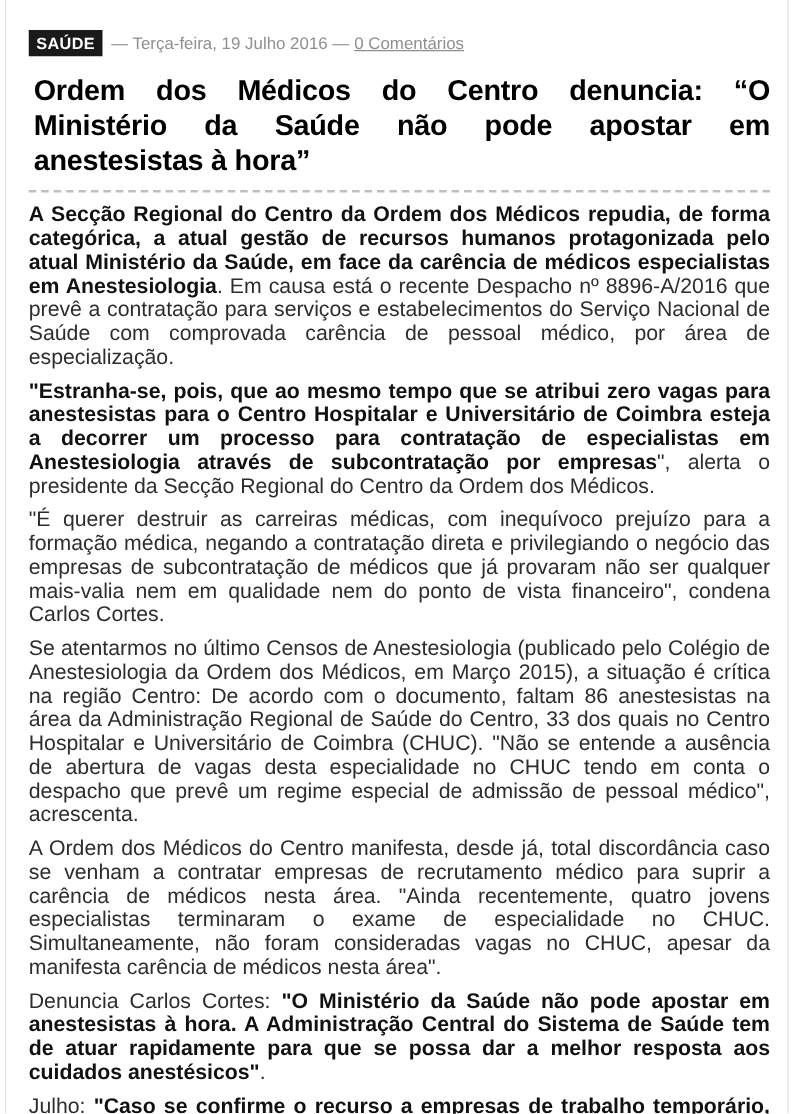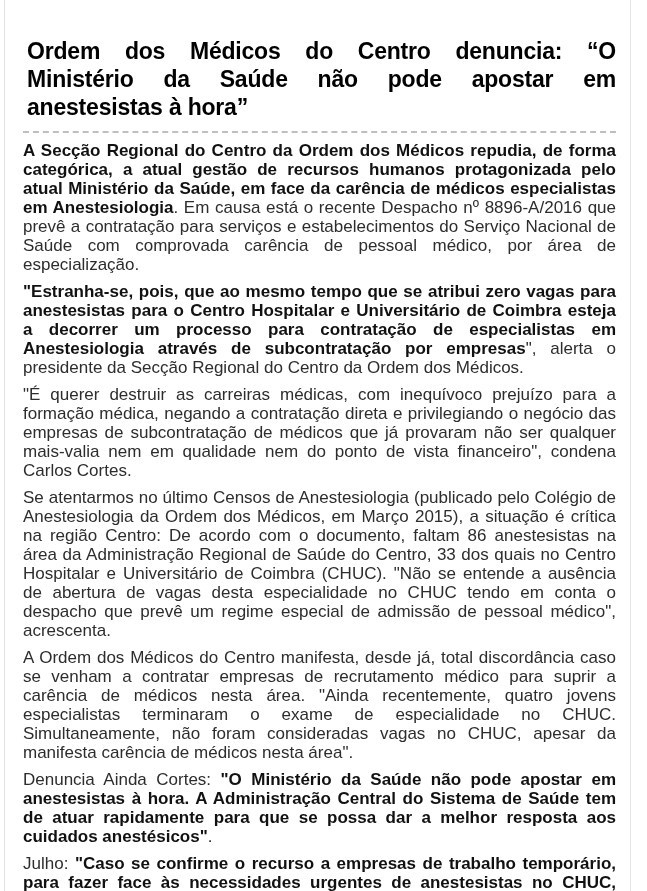--- a/index.html
+++ b/index.html
@@ -92,35 +92,40 @@
     color: #2d2d2d;
     text-align: justify;
   }
   .article-body strong { color: #111111; }
 </style>
 </head>
 <body>
 
 <div class="page-column">
 
+  <div class="meta-row">
+    <span class="category-badge">SAÚDE</span>
+    <span class="meta-text">— Terça-feira, 19 Julho 2016 —</span>
+    <a class="comments-link">0 Comentários</a>
+  </div>
 
   <h1 class="headline">Ordem dos Médicos do Centro denuncia: “O Ministério da Saúde não pode apostar em anestesistas à hora”</h1>
 
   <hr class="dashed-divider">
 
 
   <div class="article-body">
     <p><strong>A Secção Regional do Centro da Ordem dos Médicos repudia, de forma categórica, a atual gestão de recursos humanos protagonizada pelo atual Ministério da Saúde, em face da carência de médicos especialistas em Anestesiologia</strong><span>. Em causa está o recente Despacho nº 8896-A/2016 que prevê a contratação para serviços e estabelecimentos do Serviço Nacional de Saúde com comprovada carência de pessoal médico, por área de especialização.</span></p>
 
     <p><strong>"Estranha-se, pois, que ao mesmo tempo que se atribui zero vagas para anestesistas para o Centro Hospitalar e Universitário de Coimbra esteja a decorrer um processo para contratação de especialistas em Anestesiologia através de subcontratação por empresas</strong><span>", alerta o presidente da Secção Regional do Centro da Ordem dos Médicos.</span></p>
 
     <p><span>"É querer destruir as carreiras médicas, com inequívoco prejuízo para a formação médica, negando a contratação direta e privilegiando o negócio das empresas de subcontratação de médicos que já provaram não ser qualquer mais-valia nem em qualidade nem do ponto de vista financeiro", condena Carlos Cortes.</span></p>
 
     <p><span>Se atentarmos no último Censos de Anestesiologia (publicado pelo Colégio de Anestesiologia da Ordem dos Médicos, em Março 2015), a situação é crítica na região Centro: De acordo com o documento, faltam 86 anestesistas na área da Administração Regional de Saúde do Centro, 33 dos quais no Centro Hospitalar e Universitário de Coimbra (CHUC). "Não se entende a ausência de abertura de vagas desta especialidade no CHUC tendo em conta o despacho que prevê um regime especial de admissão de pessoal médico", acrescenta.</span></p>
 
     <p><span>A Ordem dos Médicos do Centro manifesta, desde já, total discordância caso se venham a contratar empresas de recrutamento médico para suprir a carência de médicos nesta área. "Ainda recentemente, quatro jovens especialistas terminaram o exame de especialidade no CHUC. Simultaneamente, não foram consideradas vagas no CHUC, apesar da manifesta carência de médicos nesta área".</span></p>
 
-    <p><span>Denuncia Ainda Cortes: </span><strong>"O Ministério da Saúde não pode apostar em anestesistas à hora. A Administração Central do Sistema de Saúde tem de atuar rapidamente para que se possa dar a melhor resposta aos cuidados anestésicos"</strong><span>.</span></p>
+    <p><span>Denuncia Carlos Cortes: </span><strong>"O Ministério da Saúde não pode apostar em anestesistas à hora. A Administração Central do Sistema de Saúde tem de atuar rapidamente para que se possa dar a melhor resposta aos cuidados anestésicos"</strong><span>.</span></p>
 
     <p><span>Julho: </span><strong>"Caso se confirme o recurso a empresas de trabalho temporário, para fazer face às necessidades urgentes de anestesistas no CHUC, estaremos perante uma gestão que entra em conflito com os princípios basilares do Serviço Nacional de Saúde"</strong><span>.</span></p>
   </div>
 
 </div>
 
 </body></html>

